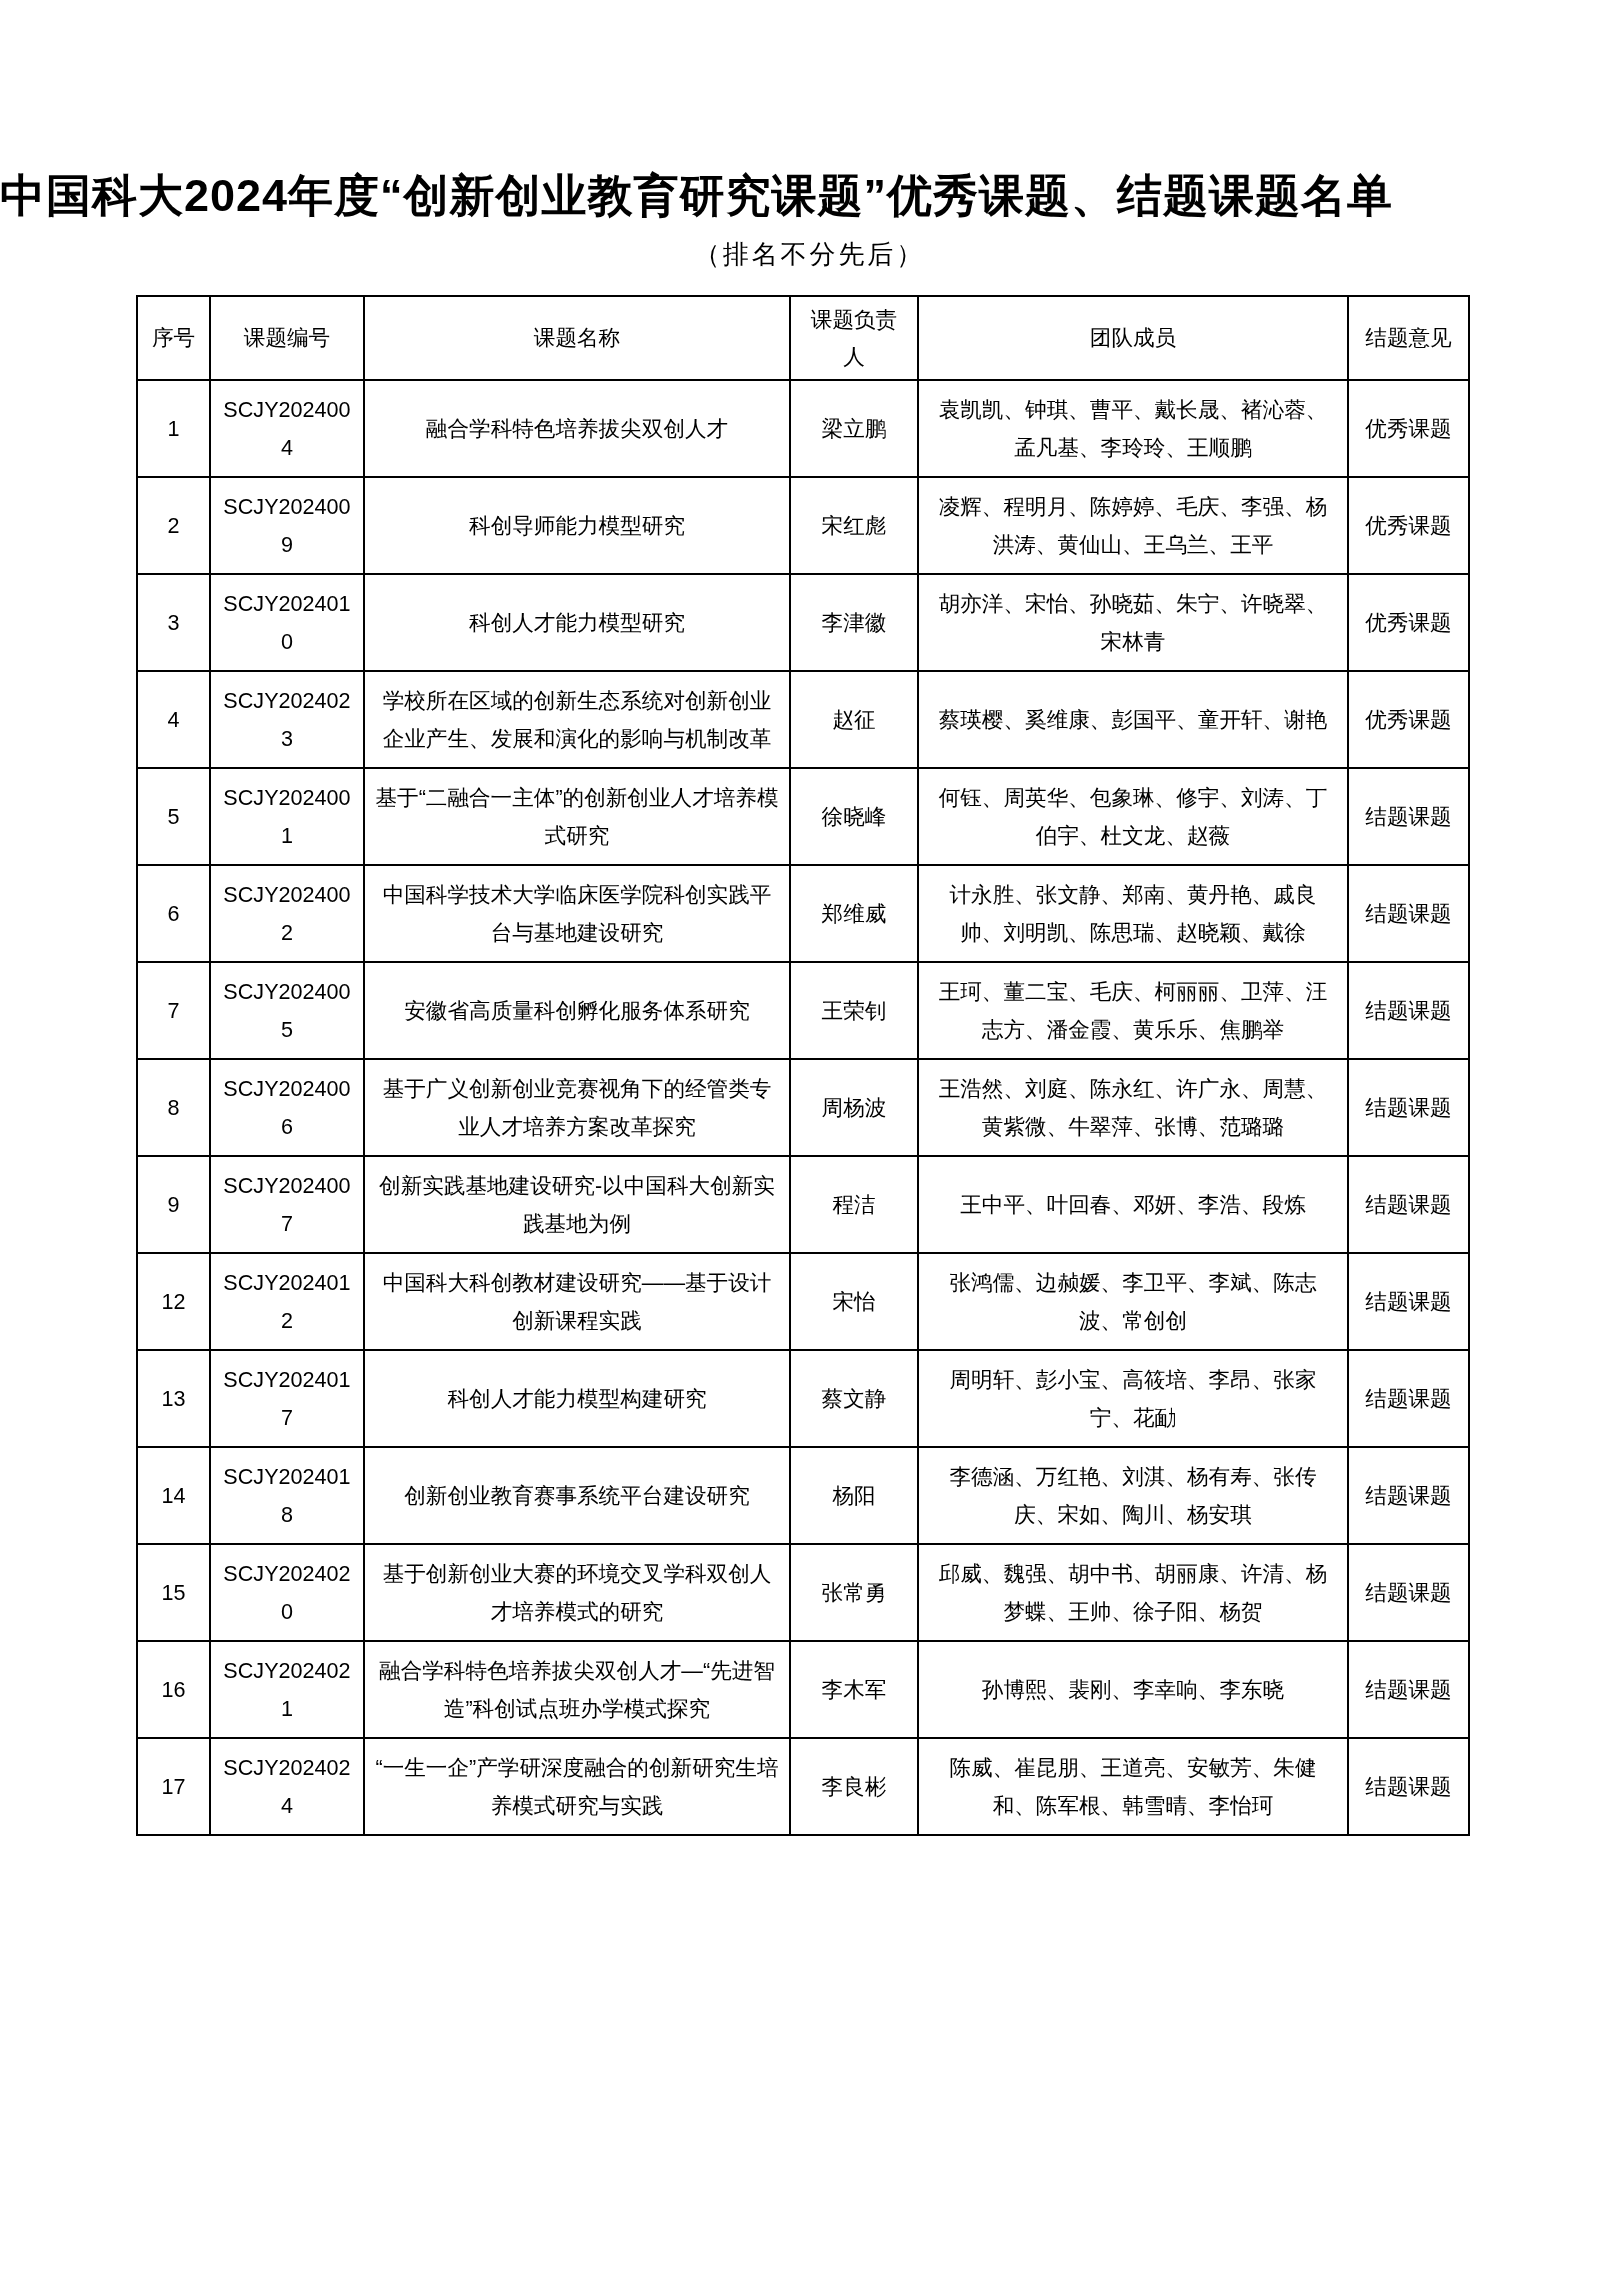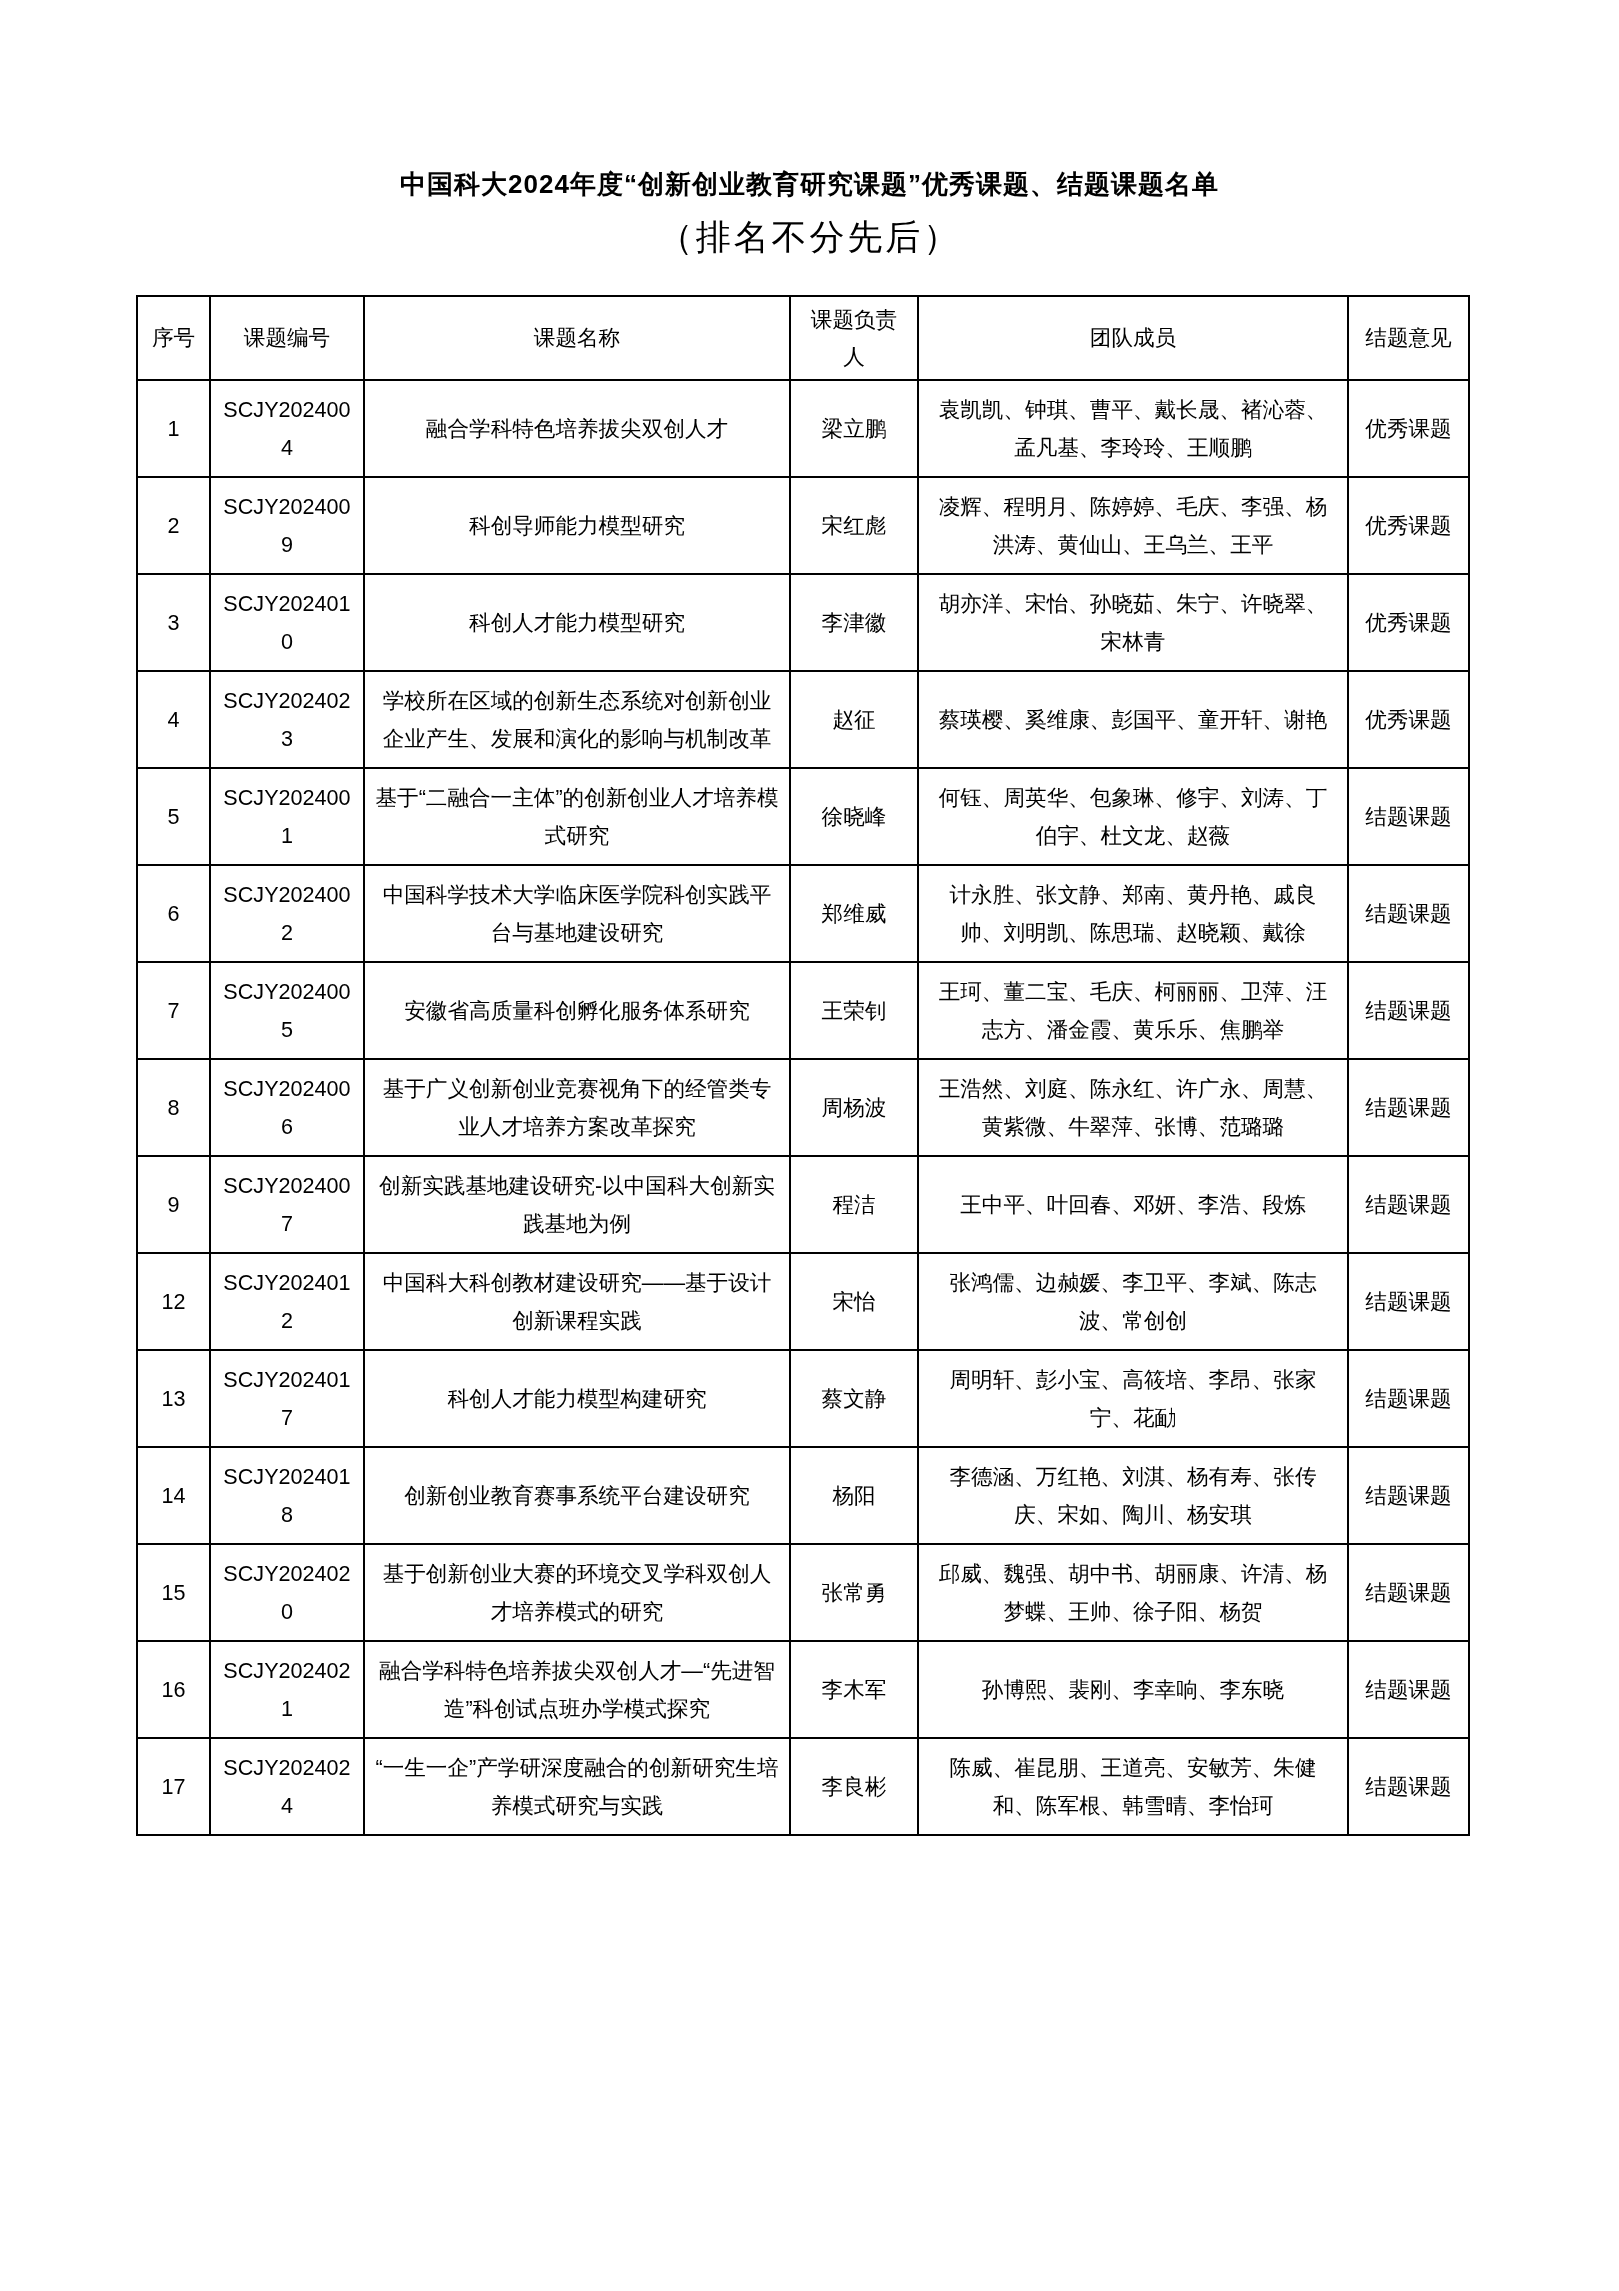--- a/index.html
+++ b/index.html
@@ -11,30 +11,29 @@
     position: relative;
     width: 1619px;
     height: 2292px;
     background: #ffffff;
     color: #000000;
     font-family: "Liberation Sans", sans-serif;
     overflow: hidden;
   }
   .doc-title {
     padding-top: 169px;
-    text-align: center;
-    font-size: 26px;
+    font-size: 45px;
     font-weight: bold;
     letter-spacing: 1px;
     line-height: 1.2;
   }
   .doc-subtitle {
     margin-top: 13.7px;
     text-align: center;
-    font-size: 35px;
+    font-size: 26px;
     font-weight: normal;
     font-family: "Liberation Serif", serif;
     letter-spacing: 2.9px;
   }
   table.projects {
     position: absolute;
     left: 136px;
     top: 287px;
     width: 1332px;
     border-collapse: collapse;

